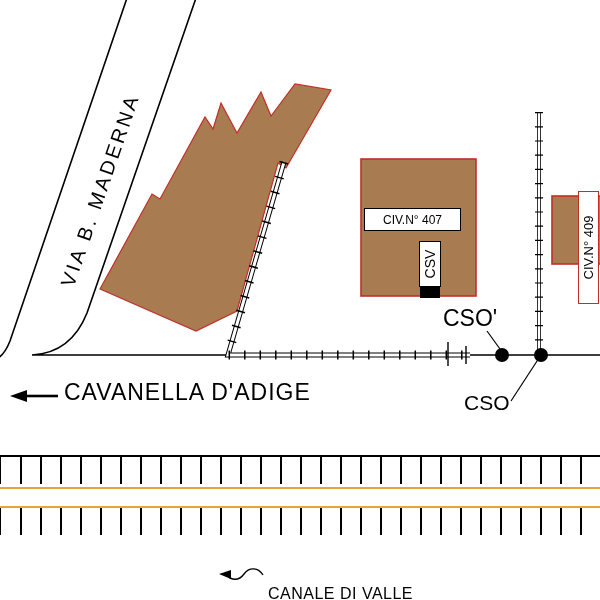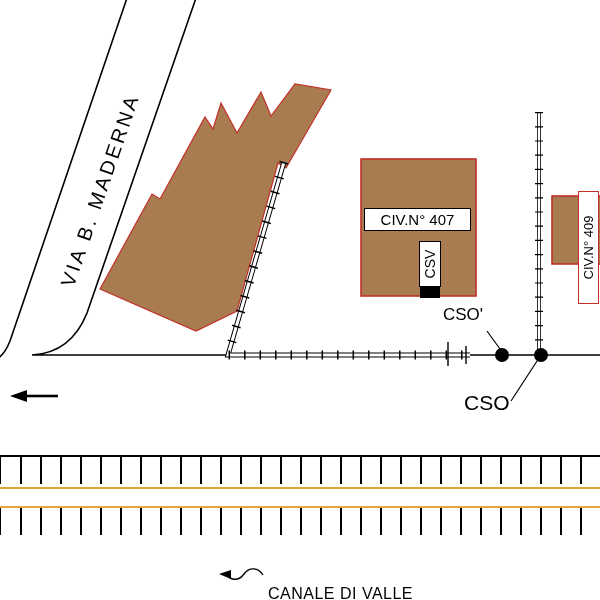--- a/index.html
+++ b/index.html
@@ -64,30 +64,31 @@
   </svg>
 
   <div class="strip" style="top:455px; height:2px; background:#000;"></div>
   <div class="strip ticks" style="top:457px; height:27px;"></div>
   <div class="strip" style="top: 487px; height: 2px; background: rgb(230, 162, 60);"></div>
   <div class="strip" style="top: 506px; height: 2px; background: rgb(230, 162, 60);"></div>
   <div class="strip ticks" style="top:508px; height:27px;"></div>
 
   <div class="maplabel" style="left:100px; top:190px; transform:translate(-50%,-50%) rotate(-71deg); font-size:20px; letter-spacing:3px;">VIA B. MADERNA</div>
 
-  <div class="box" style="left:364px; top:208px; width:107px; height:23px; font-size:15px;">
+  <div class="box" style="left:364px; top:208px; width:97px; height:23px; font-size:12px;">
     <span>CIV.N° 407</span>
   </div>
   <div class="box" style="left:419px; top:241px; width:22px; height:46px; font-size:14px;">
     <span class="vtext">CSV</span>
   </div>
   <div class="abs" style="left:420px; top:287px; width:20px; height:11px; background:#000;"></div>
 
   <div class="box" style="left: 578px; top: 191px; width: 21px; height: 113px; font-size: 13px; border-color: rgb(192, 48, 40);">
     <span class="vtext">CIV.N° 409</span>
   </div>
 
-  <div class="maplabel" style="left:443px; top:306px; font-size:17px;">CSO'</div>
+  <div class="maplabel" style="left:443px; top:306px; font-size:23px;">CSO'</div>
   <div class="maplabel" style="left:464px; top:391px; font-size:21px;">CSO</div>
 
+  <div class="maplabel" style="left:64px; top:380px; font-size:23px; letter-spacing:1px;">CAVANELLA D'ADIGE</div>
   <div class="maplabel" style="left:268px; top:565px; font-size:16px; letter-spacing:0.5px;margin-top:20px;">CANALE DI VALLE</div>
 
 </div>
 
 </body></html>

